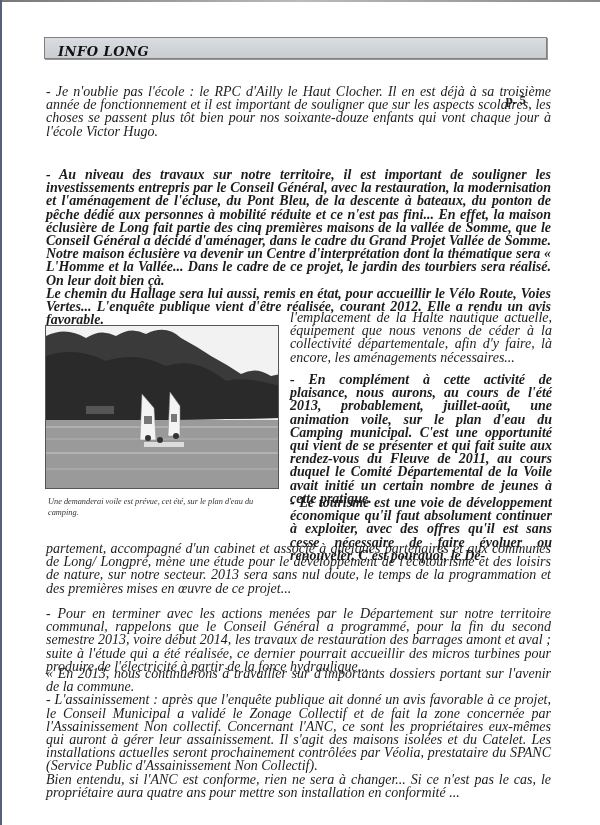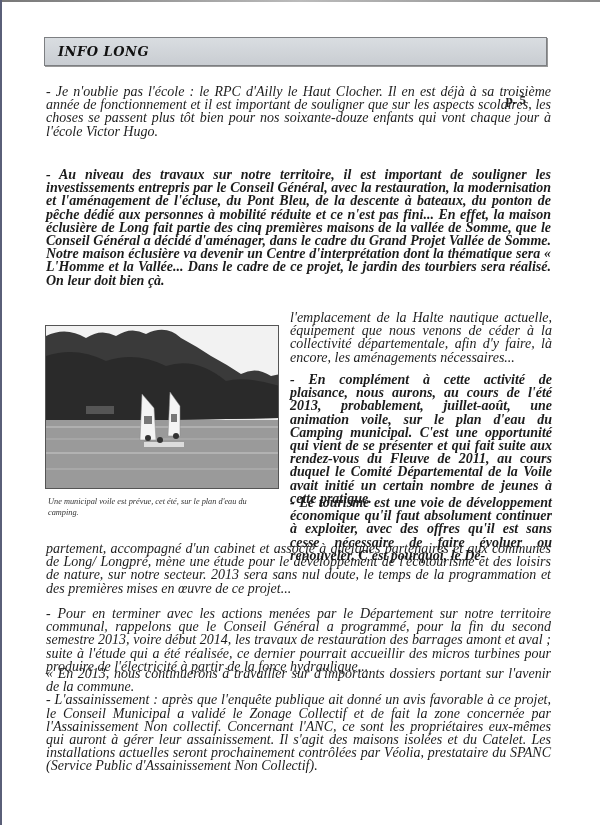--- a/index.html
+++ b/index.html
@@ -12,21 +12,21 @@
     }
     .left-edge {
       position: absolute; left: 0; top: 0; width: 2px; height: 825px;
       background: #5a5f78;
     }
     .top-edge {
       position: absolute; left: 0; top: 0; width: 600px; height: 2px;
       background: linear-gradient(to right, #777, #bbb, #888);
     }
     .header-bar {
-      position: absolute; left: 44px; top: 37px; width: 503px; height: 29px;
+      position: absolute; left: 44px; top: 37px; width: 503px; height: 22px;
       background: linear-gradient(to bottom, #d9dde1, #c9cdd2);
       border: 1px solid #7d7f82;
       box-shadow: 1px 1px 0 #999;
       box-sizing: border-box;
     }
     .header-title {
       position: absolute; left: 13px; top: 6px;
       font-family: "DejaVu Serif", serif;
       font-weight: bold; font-style: italic;
       font-size: 13px; letter-spacing: 0.5px;
@@ -75,20 +75,21 @@
   <span class="header-title">INFO  LONG</span>
   <span class="header-page">p. 5</span>
 </div>
 
 <div class="text full block1">
   <p>- Je n'oublie pas l'école : le RPC d'Ailly le Haut Clocher. Il en est déjà à sa troisième année de fonctionnement et il est important de souligner que sur les aspects scolaires, les choses se passent plus tôt bien pour nos soixante-douze enfants qui vont chaque jour à l'école Victor Hugo.</p>
 </div>
 
 <div class="text full block2">
   <p>- Au niveau des travaux sur notre territoire, il est important de souligner les investissements entrepris par le Conseil Général, avec la restauration, la modernisation et l'aménagement de l'écluse, du Pont Bleu, de la descente à bateaux, du ponton de pêche dédié aux personnes à mobilité réduite et ce n'est pas fini... En effet, la maison éclusière de Long fait partie des cinq premières maisons de la vallée de Somme, que le Conseil Général a décidé d'aménager, dans le cadre du Grand Projet Vallée de Somme. Notre maison éclusière va devenir un Centre d'interprétation dont la thématique sera « L'Homme et la Vallée... Dans le cadre de ce projet, le jardin des tourbiers sera réalisé. On leur doit bien çà.</p>
+  <p>Le chemin du Hallage sera lui aussi, remis en état, pour accueillir le Vélo Route, Voies Vertes... L'enquête publique vient d'être réalisée, courant 2012. Elle a rendu un avis favorable.</p>
 </div>
 
 <div class="text narrow block3">
   <p>l'emplacement de la Halte nautique actuelle, équipement que nous venons de céder à la collectivité départementale, afin d'y faire, là encore, les aménagements nécessaires...</p>
 </div>
 
 <div class="photo">
   <svg width="234" height="164" viewBox="0 0 234 164">
     <rect x="0" y="0" width="234" height="164" fill="#e8e8e8"></rect>
 
@@ -109,34 +110,35 @@
     <rect x="98" y="90" width="8" height="8" fill="#777"></rect>
     <rect x="125" y="88" width="6" height="8" fill="#777"></rect>
 
     <rect x="98" y="116" width="40" height="5" fill="#dcdcdc"></rect>
     <circle cx="102" cy="112" r="3" fill="#333"></circle>
     <circle cx="114" cy="114" r="3" fill="#333"></circle>
     <circle cx="130" cy="110" r="3" fill="#333"></circle>
   </svg>
 </div>
 
-<div class="caption">Une municipal voile est prévue, cet été, sur le plan d'eau du camping.</div>
+<div class="caption">Une demanderai voile est prévue, cet été, sur le plan d'eau du camping.</div>
 
 <div class="text narrow block4">
   <p>- En complément à cette activité de plaisance, nous aurons, au cours de l'été 2013, probablement, juillet-août, une animation voile, sur le plan d'eau du Camping municipal. C'est une opportunité qui vient de se présenter et qui fait suite aux rendez-vous du Fleuve de 2011, au cours duquel le Comité Départemental de la Voile avait initié un certain nombre de jeunes à cette pratique.</p>
 </div>
 
 <div class="text narrow block5">
   <p>- Le tourisme est une voie de développement économique qu'il faut absolument continuer à exploiter, avec des offres qu'il est sans cesse nécessaire de faire évoluer ou renouveler. C'est pourquoi, le Dé-</p>
 </div>
 
 <div class="text full block5b">
   <p>partement, accompagné d'un cabinet et associé à quelques partenaires et aux communes de Long/ Longpré, mène une étude pour le développement de l'écotourisme et des loisirs de nature, sur notre secteur. 2013 sera sans nul doute, le temps de la programmation et des premières mises en œuvre de ce projet...</p>
 </div>
 
 <div class="text full block6">
   <p>- Pour en terminer avec les actions menées par le Département sur notre territoire communal, rappelons que le Conseil Général a programmé, pour la fin du second semestre 2013, voire début 2014, les travaux de restauration des barrages amont et aval ; suite à l'étude qui a été réalisée, ce dernier pourrait accueillir des micros turbines pour produire de l'électricité à partir de la force hydraulique...</p>
 </div>
 
 <div class="text full block7">
   <p>« En 2013, nous continuerons à travailler sur d'importants dossiers portant sur l'avenir de la commune.</p>
   <p>- L'assainissement : après que l'enquête publique ait donné un avis favorable à ce projet, le Conseil Municipal a validé le Zonage Collectif et de fait la zone concernée par l'Assainissement Non collectif. Concernant l'ANC, ce sont les propriétaires eux-mêmes qui auront à gérer leur assainissement. Il s'agit des maisons isolées et du Catelet. Les installations actuelles seront prochainement contrôlées par Véolia, prestataire du SPANC (Service Public d'Assainissement Non Collectif).</p>
+  <p>Bien entendu, si l'ANC est conforme, rien ne sera à changer... Si ce n'est pas le cas, le propriétaire aura quatre ans pour mettre son installation en conformité ...</p>
 </div>
 
 </body></html>

